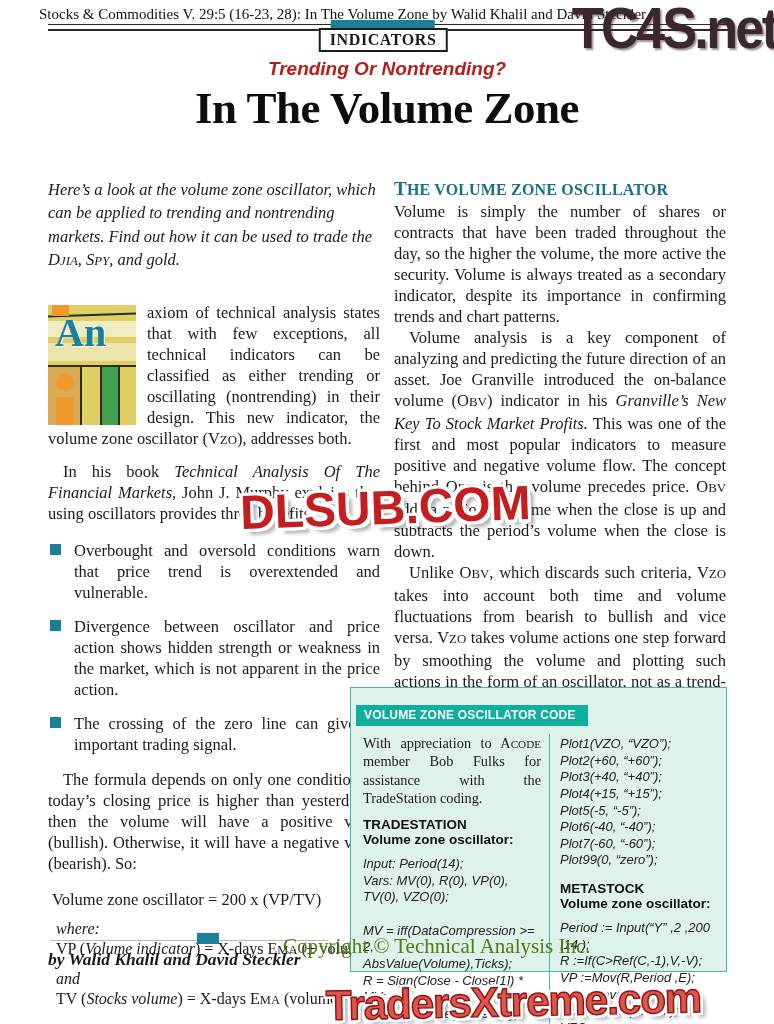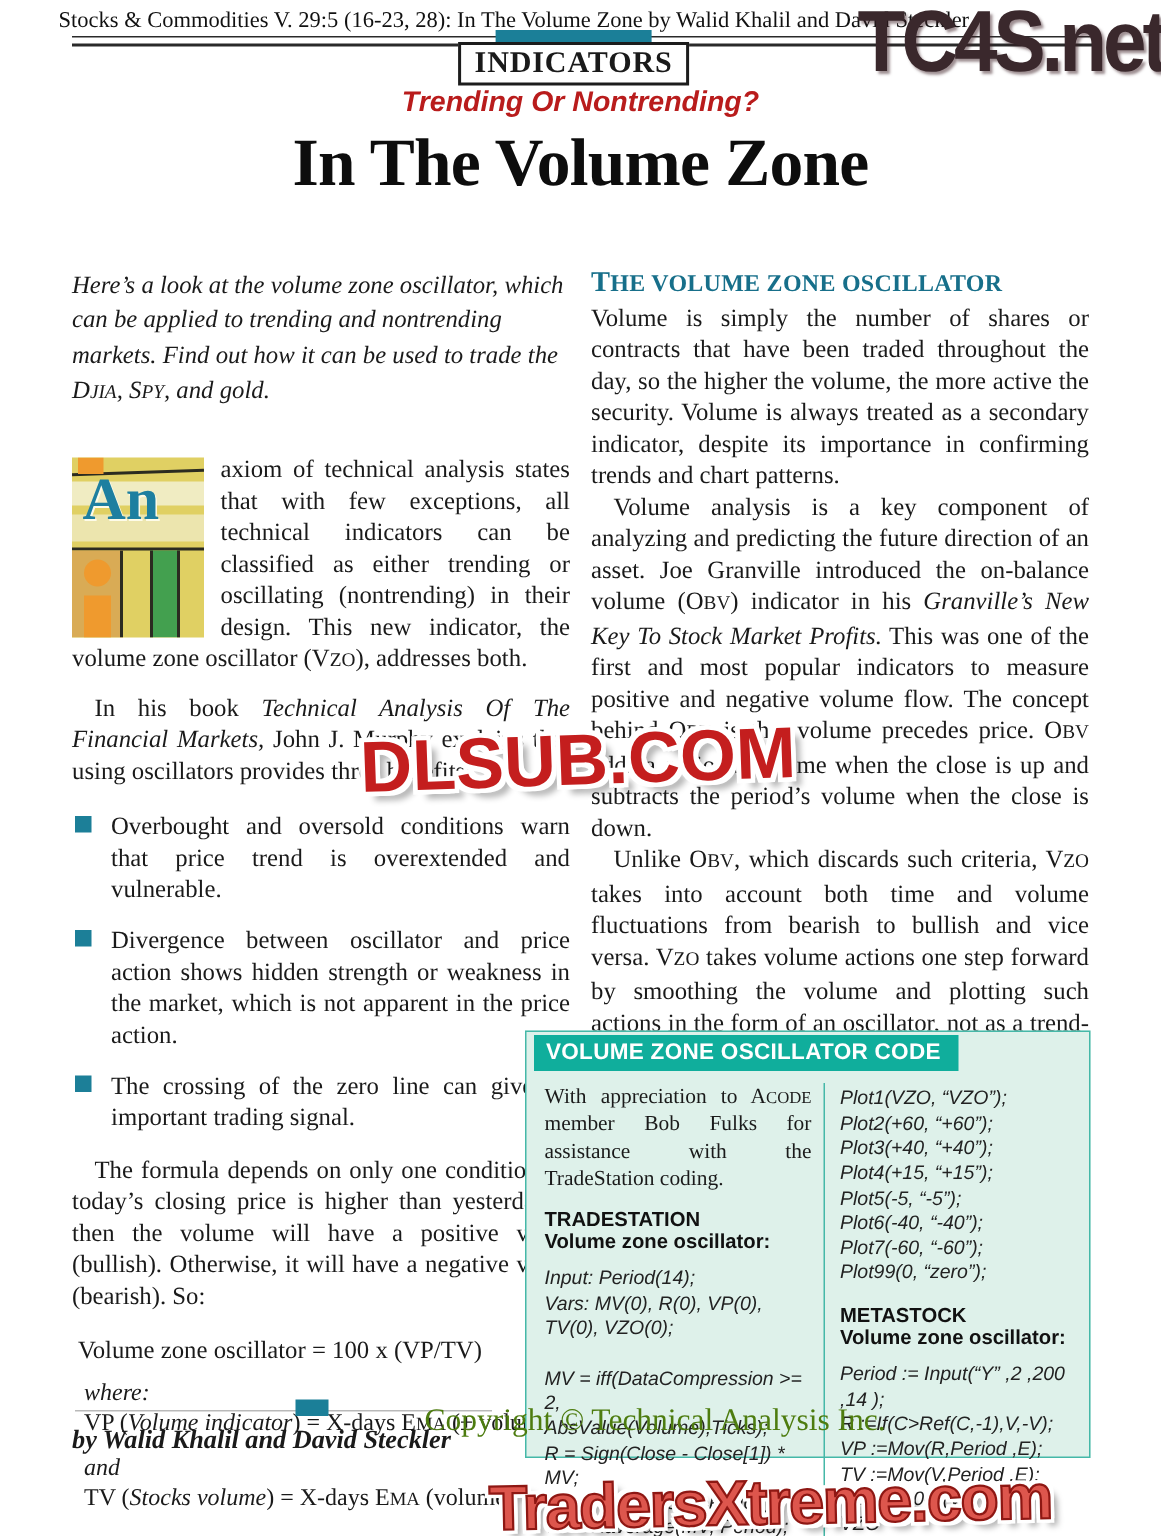--- a/index.html
+++ b/index.html
@@ -7,21 +7,21 @@
         font-family:"Liberation Serif",serif;color:#1a1a1a;margin:0 auto;}
 
   
   .citation{position:absolute;left:39px;top:6px;font-size:15px;color:#111;white-space:nowrap;}
   .rule{position:absolute;left:48px;width:684px;}
   .rule1{top:24px;border-top:1.5px solid #2a2a2a;}
   .rule2{top:29px;border-top:2.5px solid #2a2a2a;}
   .badge-wrap{position:absolute;left:50%;top:20px;transform:translateX(-53%);text-align:center;z-index:5;}
   .badge-bar{width:104px;height:11px;background:#1b7f98;margin:0 auto;}
   .badge-box{margin-top:-3px;background:#fff;border:2px solid #1c1c1c;padding:1px 9px;
-             font-weight:bold;font-size:20px;letter-spacing:.6px;display:inline-block;}
+             font-weight:bold;font-size:16px;letter-spacing:.6px;display:inline-block;}
   .kicker{position:absolute;left:0;right:0;top:58px;text-align:center;
           font-family:"Liberation Sans",sans-serif;font-style:italic;font-weight:bold;
           font-size:19px;color:#b91c1c;}
   .title{position:absolute;left:0;right:0;top:82px;margin:0;text-align:center;
          font-size:45px;font-weight:bold;letter-spacing:-.5px;color:#0d0d0d;}
 
   
   .col{position:absolute;top:178px;width:332px;}
   .col.left{left:48px;}
   .col.right{left:394px;}
@@ -60,22 +60,22 @@
 
   
   .byline-block{position:absolute;left:48px;top:928px;width:282px;text-align:left;}
   .byline-rule{position:relative;border-top:1.5px solid #b9b9b9;margin:12px 2px 0 2px;}
   .byline-square{position:absolute;left:53%;top:-8px;width:22px;height:11px;background:#1b7f98;}
   .byline{margin-top:8px;font-weight:bold;font-style:italic;font-size:17.5px;}
 
   
   .code-panel{position:absolute;left:350px;top:687px;width:377px;height:285px;
               background:#def1ea;border:1.5px solid #45b8a8;box-sizing:border-box;}
-  .code-title{display:inline-block;margin:2px 0 0 5px;padding:3px 12px 4px 8px;background:#10ae9c;
-              color:#fff;font-family:"Liberation Sans",sans-serif;font-weight:bold;font-size:15px;letter-spacing:.2px;}
+  .code-title{display:inline-block;margin:17px 0 0 5px;padding:3px 12px 4px 8px;background:#10ae9c;
+              color:#fff;font-family:"Liberation Sans",sans-serif;font-weight:bold;font-size:12px;letter-spacing:.2px;}
   .code-cols{display:flex;padding:8px 8px 0 12px;}
   .code-left{width:178px;flex:none;}
   .code-div{flex:none;border-left:1px solid #45b8a8;margin:0 10px 0 8px;}
   .code-right{flex:1;}
   .credit{font-size:14.3px;line-height:1.28;text-align:justify;margin:0 0 10px 0;}
   .code-h{font-family:"Liberation Sans",sans-serif;font-weight:bold;font-size:13.5px;color:#111;}
   .code-h.gap{margin-top:12px;}
   .code{font-family:"Liberation Sans",sans-serif;font-size:13px;line-height:1.28;color:#222;
         white-space:pre-line;margin-top:9px;font-style:italic;}
   .code.first{margin-top:2px;}
@@ -133,21 +133,21 @@
 
     <p class="p just indent" style="clear:left;margin-top:6px;">In his book <i>Technical Analysis Of The Financial Markets,</i> John J. Murphy explains that using oscillators provides three benefits:</p>
 
     <ul class="bullets">
       <li><span class="bullet-square"></span><span>Overbought and oversold conditions warn that price trend is overextended and vulnerable.</span></li>
       <li><span class="bullet-square"></span><span>Divergence between oscillator and price action shows hidden strength or weakness in the market, which is not apparent in the price action.</span></li>
       <li><span class="bullet-square"></span><span>The crossing of the zero line can give an important trading signal.</span></li>
     </ul>
 
     <p class="p just indent formula-intro">The formula depends on only one condition: If today’s closing price is higher than yesterday’s, then the volume will have a positive value (bullish). Otherwise, it will have a negative value (bearish). So:</p>
-    <p class="formula">Volume zone oscillator = 100 x (VP/TV)</p>
+    <p class="formula">Volume zone oscillator = 200 x (VP/TV)</p>
     <p class="where">where:</p>
     <p class="defline">VP (<i>Volume indicator</i>) = X-days E<span class="sc">MA</span> (± volume)</p>
     <p class="where">and</p>
     <p class="defline">TV (<i>Stocks volume</i>) = X-days E<span class="sc">MA</span> (volume)</p>
   </div>
 
   <div class="col right">
     <h2 class="rheading">T<span class="sc2">HE VOLUME ZONE OSCILLATOR</span></h2>
     <p class="p just">Volume is simply the number of shares or contracts that have been traded throughout the day, so the higher the volume, the more active the security. Volume is always treated as a secondary indicator, despite its importance in confirming trends and chart patterns.</p>
     <p class="p just indent" style="margin-top:-10px;">Volume analysis is a key component of analyzing and predicting the future direction of an asset. Joe Granville introduced the on-balance volume (O<span class="sc">BV</span>) indicator in his <i>Granville’s New Key To Stock Market Profits.</i> This was one of the first and most popular indicators to measure positive and negative volume flow. The concept behind O<span class="sc">BV</span> is that volume precedes price. O<span class="sc">BV</span> adds a period’s volume when the close is up and subtracts the period’s volume when the close is down.</p>

